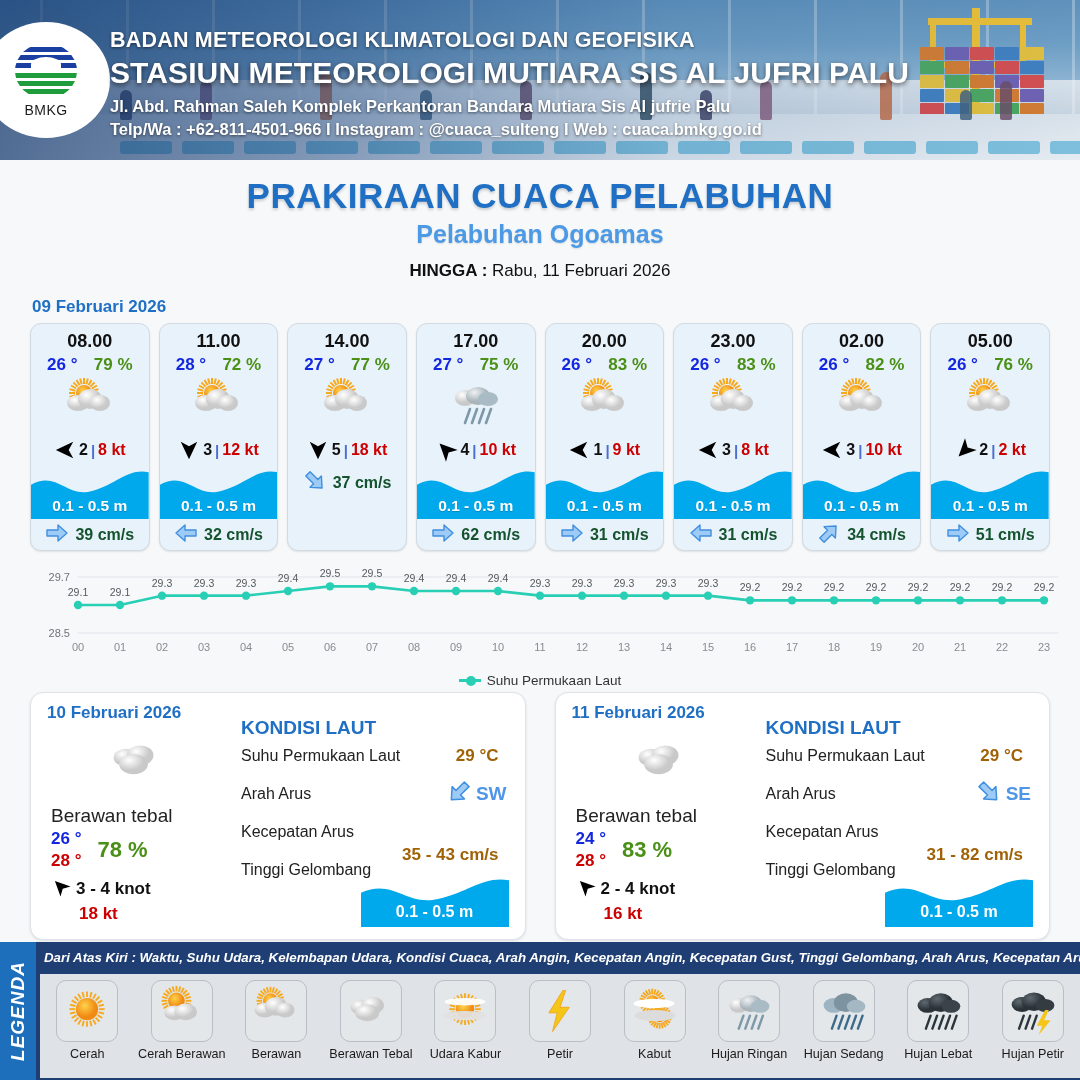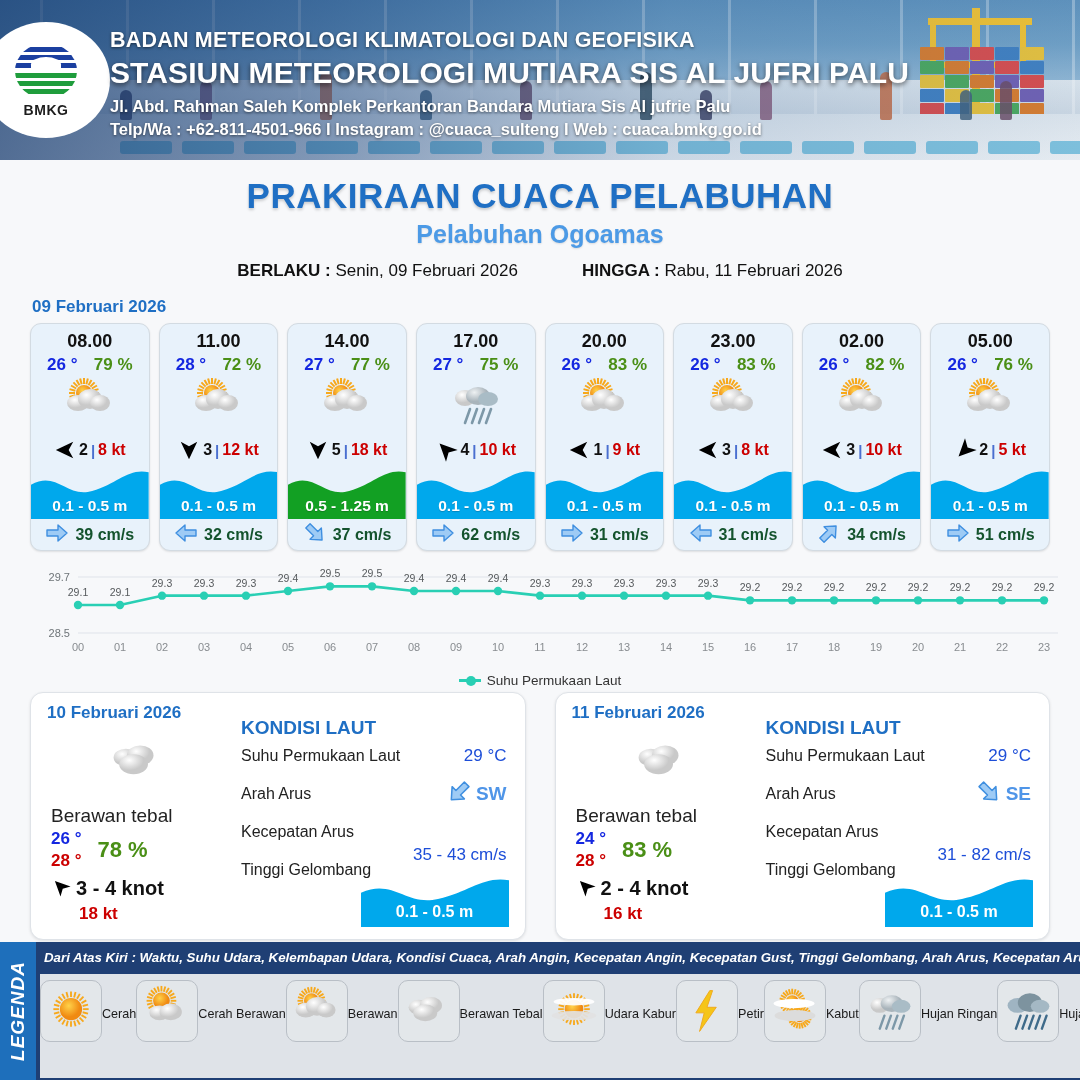--- a/index.html
+++ b/index.html
@@ -35,21 +35,21 @@
   .logo-wrap {
     position:absolute; left:-18px; top:22px; width:128px; height:116px;
     background:#fff; border-radius:50%/50%; display:flex; flex-direction:column;
     align-items:center; justify-content:center; z-index:6;
   }
   .logo-globe { width:62px; height:56px; border-radius:50%; overflow:hidden; position:relative; background:#fff; }
   .logo-globe .a { position:absolute; left:0; width:100%; background:#1b3fa0; }
   .logo-globe .g { position:absolute; left:0; width:100%; background:#1f9d3c; }
   .logo-globe .sunarc { position:absolute; left:26%; top:26%; width:48%; height:26%;
      background:#fff; border-radius:50% 50% 0 0; z-index:3;}
-  .logo-text { font-size:14px; font-weight:bold; color:#1c1c1c; letter-spacing:.5px; margin-top:3px;}
+  .logo-text { font-size:14px; font-weight:normal; color:#1c1c1c; letter-spacing:.5px; margin-top:3px;}
   .hdr-text { position:absolute; left:110px; top:28px; z-index:7; color:#fff;
       text-shadow:0 1px 3px rgba(0,0,0,.55); }
   .hdr-l1 { font-size:21.5px; font-weight:bold; letter-spacing:.2px; }
   .hdr-l2 { font-size:30px; font-weight:bold; letter-spacing:.1px; margin-top:3px;
       text-shadow:0 2px 5px rgba(0,0,0,.6); }
   .hdr-l3 { font-size:16.5px; font-weight:bold; margin-top:7px; }
   .hdr-l4 { font-size:16.5px; font-weight:bold; margin-top:4px; }
 
   
   .title-main { text-align:center; margin-top:16px; font-size:35px; font-weight:bold;
@@ -98,44 +98,44 @@
   .p-left { width:190px; position:relative; }
   .p-date { font-size:17px; font-weight:bold; color:#1f6fc4; margin-left:4px; }
   .p-icon { height:62px; display:flex; align-items:center; justify-content:center; margin-top:8px;}
   .p-cond { font-size:19px; color:#222; margin:12px 0 0 8px; }
   .p-temps { display:flex; align-items:center; margin-left:8px; margin-top:2px; }
   .p-tcol { display:flex; flex-direction:column; }
   .p-tmin { font-size:17px; font-weight:bold; color:#1427e0; }
   .p-tmax { font-size:17px; font-weight:bold; color:#cc0000; margin-top:2px;}
   .p-hum { font-size:22px; font-weight:bold; color:#4a8f16; margin-left:16px; }
   .p-windrow { display:flex; align-items:center; gap:6px; margin-left:8px; margin-top:6px; }
-  .p-wknot { font-size:20px; font-weight:bold; color:#111; }
+  .p-wknot { font-size:17px; font-weight:bold; color:#111; }
   .p-gust { font-size:17px; font-weight:bold; color:#cc0000; margin-left:36px; margin-top:4px;}
   .p-right { flex:1; position:relative; padding-left:4px; }
   .p-kl { font-size:19px; font-weight:bold; color:#1f6fc4; margin:14px 0 6px 4px; }
   .p-row { position:relative; height:38px; }
   .p-lbl { font-size:16px; color:#222; position:absolute; left:4px; top:2px; }
-  .p-val { font-size:17px; font-weight:normal; color:#1d4ed8; position:absolute; right:6px; top:1px; }
+  .p-val { font-size:17px; font-weight:bold; color:#a16207; position:absolute; right:14px; top:1px; }
   .p-dirwrap { position:absolute; right:6px; top:-4px; display:flex; align-items:center; gap:4px; }
   .p-dirtxt { font-size:19px; font-weight:bold; color:#4f95e8; }
   .p-wavebox { position:absolute; right:4px; bottom:2px; width:148px; height:52px; }
   .p-wavetxt { position:absolute; left:0; bottom:6px; width:100%; text-align:center;
       font-size:16px; font-weight:bold; color:#fff; }
 
   
   .legendbar { position:absolute; left:0; bottom:0; width:1080px; height:138px; background:#1f3f74; }
   .legenda-tab { position:absolute; left:0; top:0; width:36px; height:138px; background:#1e6fbb;
       display:flex; align-items:center; justify-content:center; }
   .legenda-tab span { transform:rotate(-90deg); color:#fff; font-size:19px; font-weight:bold;
       font-style:italic; letter-spacing:1px; white-space:nowrap; }
   .legend-note { position:absolute; left:44px; top:8px; width:1030px; color:#fff; font-size:13.3px;
       font-style:italic; font-weight:bold; white-space:nowrap; }
   .legend-items { position:absolute; left:40px; top:32px; width:1040px; height:104px;
       background:#dfe3e8; display:flex; align-items:flex-start; padding-top:6px; }
-  .li { flex:1; display:flex; flex-direction:row; align-items:center; }
+  .li { flex:1; display:flex; flex-direction:column; align-items:center; }
   .li-box { width:62px; height:62px; border:1px solid #b9bfc6; border-radius:10px;
       background:#e3e7ea; display:flex; align-items:center; justify-content:center; }
   .li-cap { font-size:12.6px; color:#1a1a1a; margin-top:5px; white-space:nowrap; }
 </style>
 </head>
 <body>
 
 <div class="header">
   <div class="hdr-sea"></div>
   <div class="hdr-glassgrid" id="glassgrid">
@@ -239,24 +239,20 @@
     <div class="hdr-l2">STASIUN METEOROLOGI MUTIARA SIS AL JUFRI PALU</div>
     <div class="hdr-l3">Jl. Abd. Rahman Saleh Komplek Perkantoran Bandara Mutiara Sis Al jufrie Palu</div>
     <div class="hdr-l4">Telp/Wa : +62-811-4501-966  I  Instagram : @cuaca_sulteng  I  Web : cuaca.bmkg.go.id</div>
   </div>
 </div>
 
 <div class="title-main">PRAKIRAAN CUACA PELABUHAN</div>
 <div class="title-sub">Pelabuhan Ogoamas</div>
 <div class="validity">
   <div>
-    <b>BERLAKU :</b>
-    <span>Senin, 09 Februari 2026</span>
-  </div>
-  <div>
     <b>HINGGA :</b>
     <span>Rabu, 11 Februari 2026</span>
   </div>
 </div>
 
 <div class="day-label">09 Februari 2026</div>
 
 <div class="cards" id="cards">
     <div class="card">
       <div class="c-time">08.00</div>
@@ -469,26 +465,20 @@
         </svg>
       </div>
       <div class="c-wind">
         <span class="c-wdir"><svg width="22" height="22" viewBox="0 0 24 24" style="transform:rotate(180deg)">
             <polygon points="12,2 21,21 12,16 3,21" fill="#000"></polygon>
           </svg></span>
         <span class="c-wnum">5</span>
         <span class="c-wsep">|</span>
         <span class="c-wgust">18 kt</span>
       </div>
-      <div class="c-wave">
-        <svg viewBox="0 0 120 52" preserveAspectRatio="none" width="120" height="52">
-          <path d="M0,17.68 C 26.4,3.12 36,31.2 62.400000000000006,23.92 C 88.8,16.64 98.39999999999999,1.04 120,5.2 L 120,52 L0,52 Z" fill="#12a023"></path>
-        </svg>
-        <div class="c-wavetxt">0.5 - 1.25 m</div>
-      </div>
       <div class="c-cur">
         <span><svg width="24" height="24" viewBox="0 0 24 24" style="transform:rotate(45deg)">
             <polygon points="2,9 13,9 13,4 22,12 13,20 13,15 2,15" fill="#9ecbf5" stroke="#3f8fe0" stroke-width="1.4" stroke-linejoin="round"></polygon>
           </svg></span>
         <span class="c-curtxt">37 cm/s</span>
       </div>
     </div>
     <div class="card">
       <div class="c-time">17.00</div>
       <div class="c-th">
@@ -831,21 +821,21 @@
           <ellipse cx="28" cy="23" rx="12" ry="10" fill="url(#cg)"></ellipse>
           <ellipse cx="38" cy="27" rx="10" ry="8" fill="url(#cg)"></ellipse>
         </svg>
       </div>
       <div class="c-wind">
         <span class="c-wdir"><svg width="22" height="22" viewBox="0 0 24 24" style="transform:rotate(225deg)">
             <polygon points="12,2 21,21 12,16 3,21" fill="#000"></polygon>
           </svg></span>
         <span class="c-wnum">2</span>
         <span class="c-wsep">|</span>
-        <span class="c-wgust">5 kt</span>
+        <span class="c-wgust">2 kt</span>
       </div>
       <div class="c-wave">
         <svg viewBox="0 0 120 52" preserveAspectRatio="none" width="120" height="52">
           <path d="M0,17.68 C 26.4,3.12 36,31.2 62.400000000000006,23.92 C 88.8,16.64 98.39999999999999,1.04 120,5.2 L 120,52 L0,52 Z" fill="#00a8ec"></path>
         </svg>
         <div class="c-wavetxt">0.1 - 0.5 m</div>
       </div>
       <div class="c-cur">
         <span><svg width="24" height="24" viewBox="0 0 24 24" style="transform:rotate(0deg)">
             <polygon points="2,9 13,9 13,4 22,12 13,20 13,15 2,15" fill="#9ecbf5" stroke="#3f8fe0" stroke-width="1.4" stroke-linejoin="round"></polygon>

